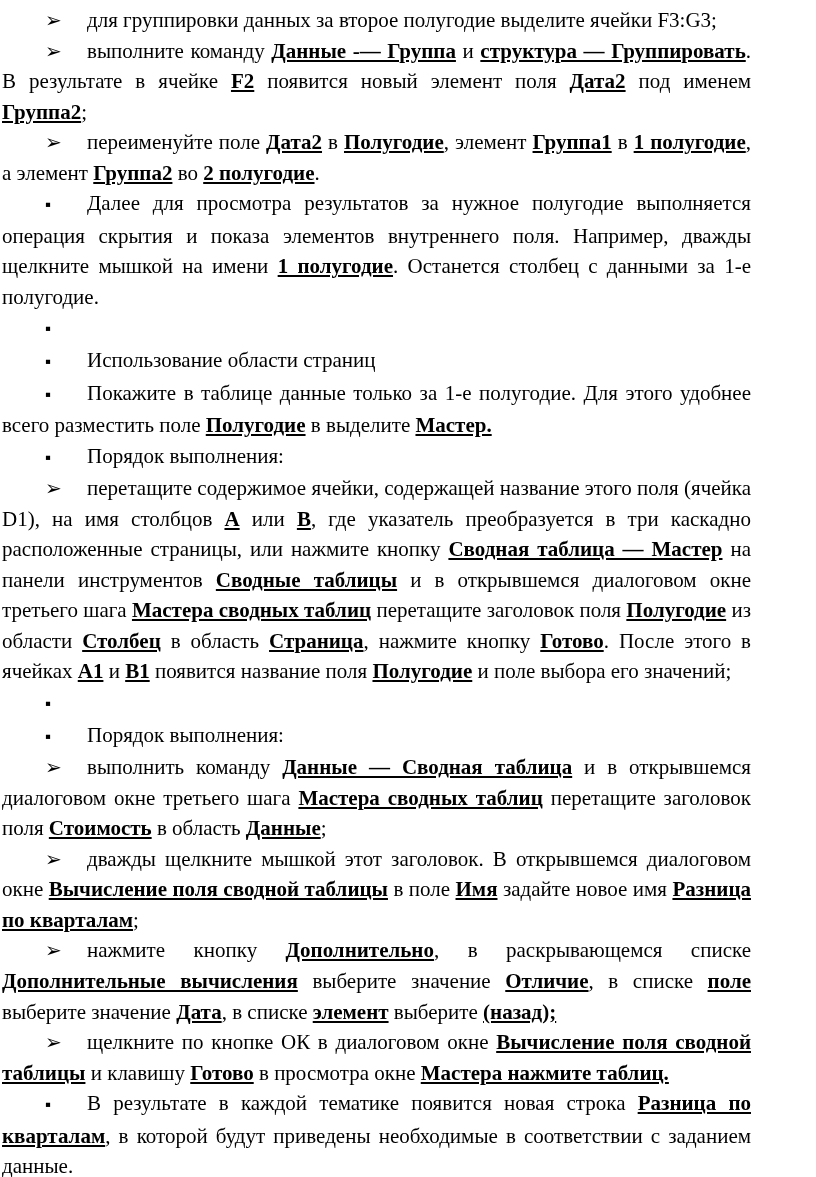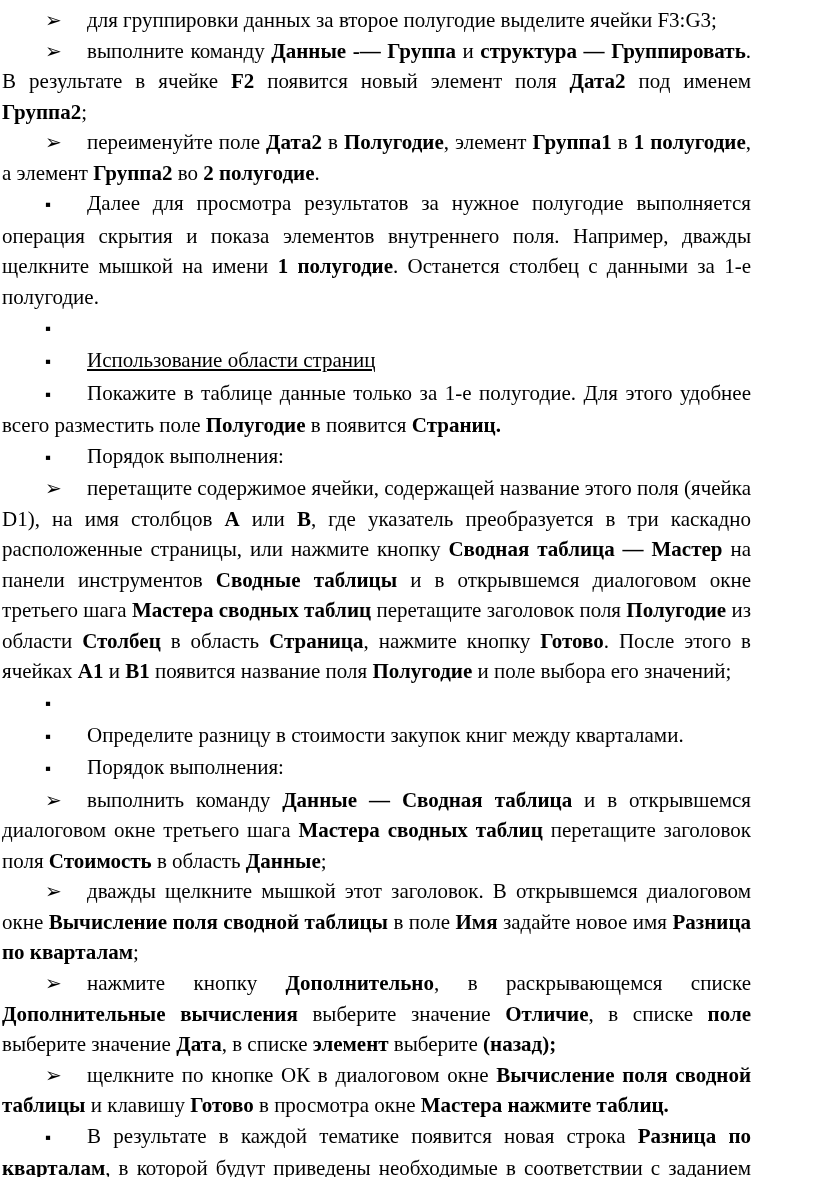--- a/index.html
+++ b/index.html
@@ -34,41 +34,40 @@
     color: #000000;
   }
   .bullet.arrow {
     font-size: 20px;
   }
   .bullet.square {
     font-size: 17px;
   }
   .bold {
     font-weight: 700;
+    text-decoration: underline;
   }
   .underline {
-    text-decoration: underline;
   }
 </style>
 </head>
 <body>
 
 <div class="doc">
   <div>
       <div class="para"><span class="bullet arrow">➢</span><span>для группировки данных за второе полугодие выделите ячейки F3:G3;</span></div>
       <div class="para"><span class="bullet arrow">➢</span><span>выполните команду </span><span class="bold">Данные -— Группа</span><span> и </span><span class="bold">структура — Группировать</span><span>. В результате в ячейке </span><span class="bold">F2</span><span> появится новый элемент поля </span><span class="bold">Дата2</span><span> под именем </span><span class="bold">Группа2</span><span>;</span></div>
       <div class="para"><span class="bullet arrow">➢</span><span>переименуйте поле </span><span class="bold">Дата2</span><span> в </span><span class="bold">Полугодие</span><span>, элемент </span><span class="bold">Группа1</span><span> в </span><span class="bold">1 полугодие</span><span>, а элемент </span><span class="bold">Группа2</span><span> во </span><span class="bold">2 полугодие</span><span>.</span></div>
       <div class="para"><span class="bullet square">▪</span><span>Далее для просмотра результатов за нужное полугодие выполняется операция скрытия и показа элементов внутреннего поля. Например, дважды щелкните мышкой на имени </span><span class="bold">1 полугодие</span><span>. Останется столбец с данными за 1-е полугодие.</span></div>
       <div class="para"><span class="bullet square">▪</span></div>
       <div class="para"><span class="bullet square">▪</span><span class="underline">Использование области страниц</span></div>
-      <div class="para"><span class="bullet square">▪</span><span>Покажите в таблице данные только за 1-е полугодие. Для этого удобнее всего разместить поле </span><span class="bold">Полугодие</span><span> в появится </span><span class="bold">Страниц.</span></div>
+      <div class="para"><span class="bullet square">▪</span><span>Покажите в таблице данные только за 1-е полугодие. Для этого удобнее всего разместить поле </span><span class="bold">Полугодие</span><span> в выделите </span><span class="bold">Мастер.</span></div>
       <div class="para"><span class="bullet square">▪</span><span>Порядок выполнения:</span></div>
       <div class="para"><span class="bullet arrow">➢</span><span>перетащите содержимое ячейки, содержащей название этого поля (ячейка D1), на имя столбцов </span><span class="bold">А</span><span> или </span><span class="bold">В</span><span>, где указатель преобразуется в три каскадно расположенные страницы, или нажмите кнопку </span><span class="bold">Сводная таблица — Мастер</span><span> на панели инструментов </span><span class="bold">Сводные таблицы</span><span> и в открывшемся диалоговом окне третьего шага </span><span class="bold">Мастера сводных таблиц</span><span> перетащите заголовок поля </span><span class="bold">Полугодие</span><span> из области </span><span class="bold">Столбец</span><span> в область </span><span class="bold">Страница</span><span>, нажмите кнопку </span><span class="bold">Готово</span><span>. После этого в ячейках </span><span class="bold">А1</span><span> и </span><span class="bold">В1</span><span> появится название поля </span><span class="bold">Полугодие</span><span> и поле выбора его значений;</span></div>
       <div class="para"><span class="bullet square">▪</span></div>
-      <div class="para"><span class="bullet square">▪</span><span>Определите разницу в стоимости закупок книг между кварталами.</span></div>
       <div class="para"><span class="bullet square">▪</span><span>Порядок выполнения:</span></div>
       <div class="para"><span class="bullet arrow">➢</span><span>выполнить команду </span><span class="bold">Данные — Сводная таблица</span><span> и в открывшемся диалоговом окне третьего шага </span><span class="bold">Мастера сводных таблиц</span><span> перетащите заголовок поля </span><span class="bold">Стоимость</span><span> в область </span><span class="bold">Данные</span><span>;</span></div>
       <div class="para"><span class="bullet arrow">➢</span><span>дважды щелкните мышкой этот заголовок. В открывшемся диалоговом окне </span><span class="bold">Вычисление поля сводной таблицы</span><span> в поле </span><span class="bold">Имя</span><span> задайте новое имя </span><span class="bold">Разница по кварталам</span><span>;</span></div>
       <div class="para"><span class="bullet arrow">➢</span><span>нажмите кнопку </span><span class="bold">Дополнительно</span><span>, в раскрывающемся списке </span><span class="bold">Дополнительные вычисления</span><span> выберите значение </span><span class="bold">Отличие</span><span>, в списке </span><span class="bold">поле</span><span> выберите значение </span><span class="bold">Дата</span><span>, в списке </span><span class="bold">элемент</span><span> выберите </span><span class="bold">(назад);</span></div>
       <div class="para"><span class="bullet arrow">➢</span><span>щелкните по кнопке ОК в диалоговом окне </span><span class="bold">Вычисление поля сводной таблицы</span><span> и клавишу </span><span class="bold">Готово</span><span> в просмотра окне </span><span class="bold">Мастера нажмите таблиц.</span></div>
       <div class="para"><span class="bullet square">▪</span><span>В результате в каждой тематике появится новая строка </span><span class="bold">Разница по кварталам</span><span>, в которой будут приведены необходимые в соответствии с заданием данные.</span></div>
     </div>
 </div>
 
 </body></html>

